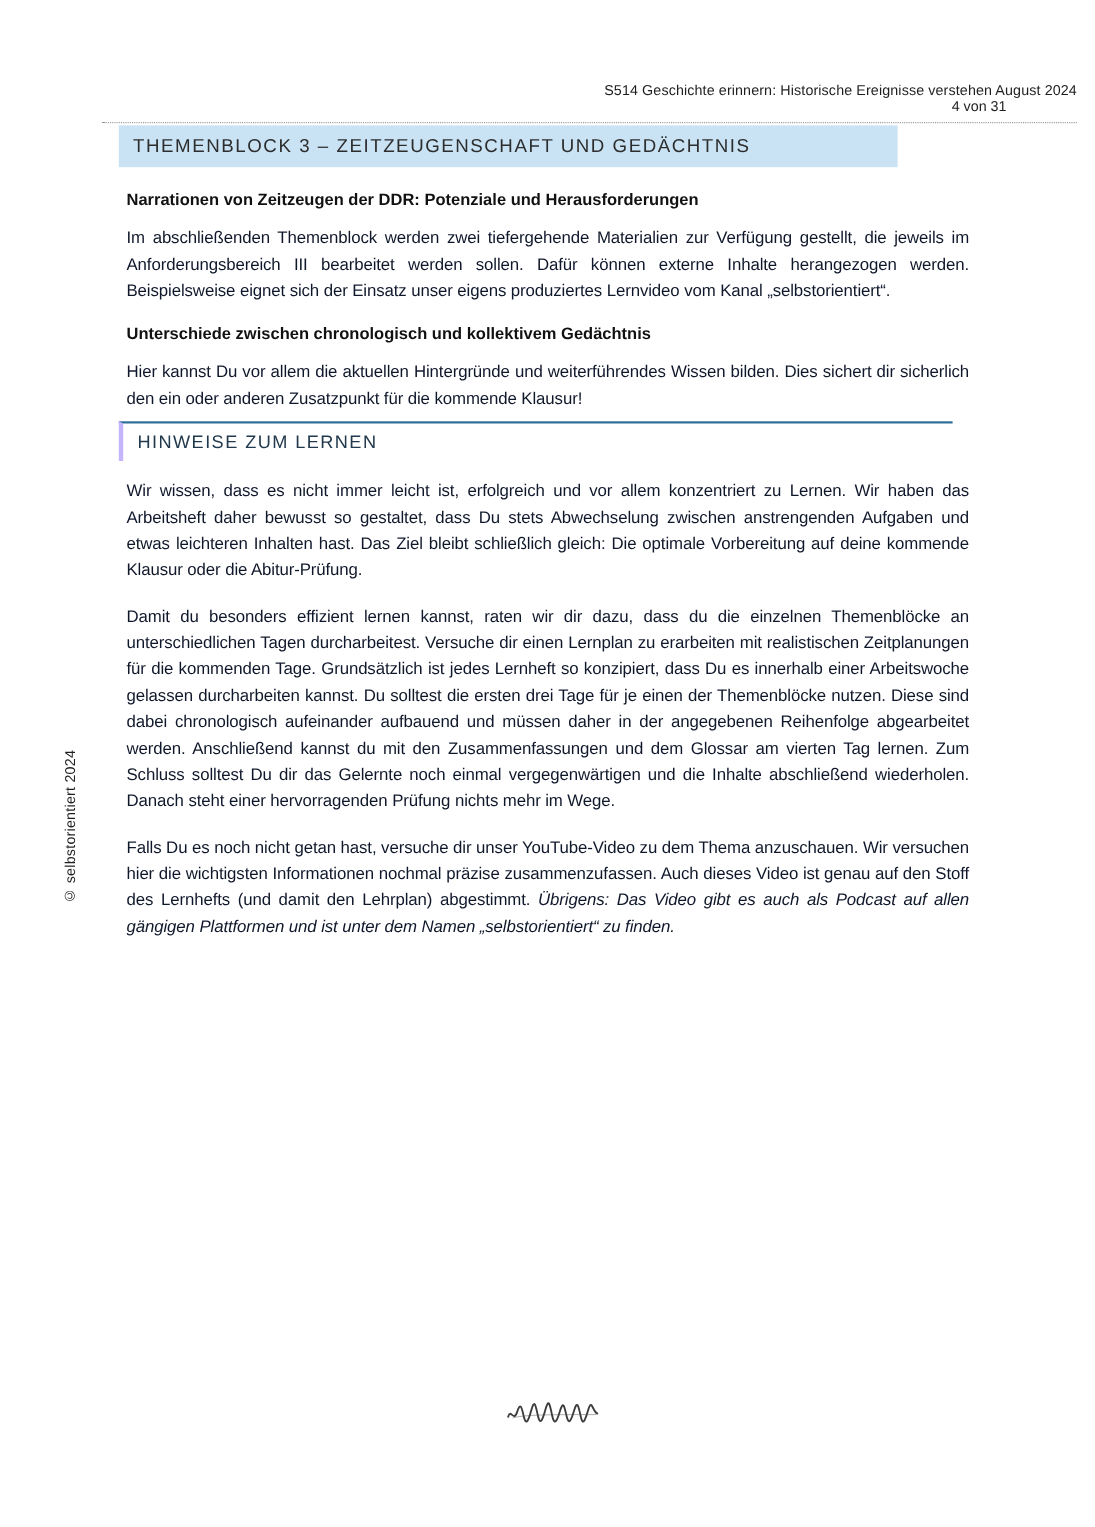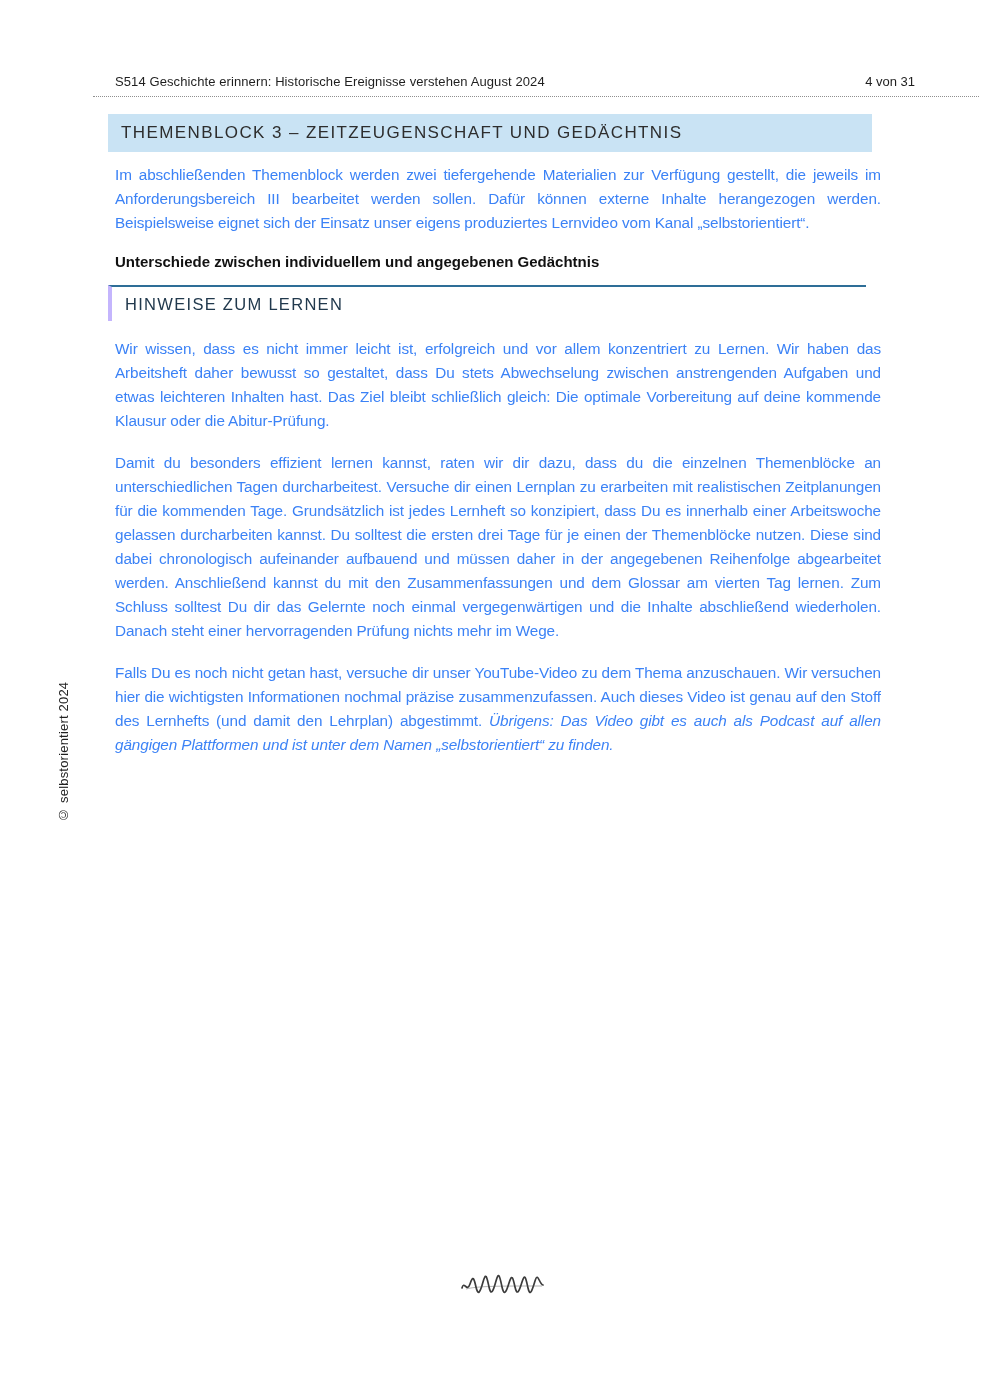--- a/index.html
+++ b/index.html
@@ -10,33 +10,33 @@
     position: relative;
     color: #1d1d1d;
     -webkit-font-smoothing: antialiased;
   }
   .page { position: absolute; inset: 0; overflow: hidden; }
 
   
   .header-row {
     position: absolute;
     left: 93px; width: 886px; top: 74px;
-    display: flex; justify-content: space-between; align-items: center;
+    display: flex; justify-content: space-between; align-items: flex-end;
     padding-bottom: 7px;
     border-bottom: 1px dotted #8f8f8f;
-    font-size: 13px; color: #1f1f1f;
+    font-size: 13px; color: #1f1f1f; flex-direction: column;
   }
   .header-row .doc-title { margin-left: 22px; letter-spacing: 0.1px; }
   .header-row .page-num  { margin-right: 64px; }
 
   
   .banner {
     position: absolute;
     left: 108px; top: 114px;
-    width: 764px; height: 38px;
+    width: 708px; height: 38px;
     box-sizing: border-box;
     background: #c9e3f4;
     display: flex; align-items: center;
     padding-left: 13px;
     font-size: 17px;
     letter-spacing: 1.4px;
     color: #2d2d2d;
   }
 
   
@@ -49,21 +49,21 @@
     font-size: 15px; font-weight: bold;
     margin: 0 0 15px 0;
     color: #111111;
   }
   .content h3.first { margin-top: 10px; }
   .content p {
     font-size: 15.3px;
     line-height: 24px;
     text-align: justify;
     margin: 0 0 18px 0;
-    color: #3b82f6;
+    color: #0f172a;
     letter-spacing: -0.1px;
   }
   .content p.tight { margin-bottom: 0; }
 
   
   .hints-box {
     margin: 8px 0 16px -7px;
     width: 758px;
     box-sizing: border-box;
     border-top: 2px solid #2e6e97;
@@ -107,25 +107,27 @@
     <span class="doc-title">S514 Geschichte erinnern: Historische Ereignisse verstehen August 2024</span>
     <span class="page-num">4 von 31</span>
   </div>
 
   <div class="banner">
     <span>THEMENBLOCK 3 – ZEITZEUGENSCHAFT UND GEDÄCHTNIS</span>
   </div>
 
   <div class="content">
 
+    <h3 class="first">Narrationen von Zeitzeugen der DDR: Potenziale und Herausforderungen</h3>
 
     <p>Im abschließenden Themenblock werden zwei tiefergehende Materialien zur Verfügung gestellt, die jeweils im Anforderungsbereich III bearbeitet werden sollen. Dafür können externe Inhalte herangezogen werden. Beispielsweise eignet sich der Einsatz unser eigens produziertes Lernvideo vom Kanal „selbstorientiert“.</p>
 
-    <h3>Unterschiede zwischen individuellem und angegebenen Gedächtnis</h3>
+    <h3>Unterschiede zwischen chronologisch und kollektivem Gedächtnis</h3>
 
+    <p class="tight">Hier kannst Du vor allem die aktuellen Hintergründe und weiterführendes Wissen bilden. Dies sichert dir sicherlich den ein oder anderen Zusatzpunkt für die kommende Klausur!</p>
 
     <div class="hints-box">
       <span class="hints-title">HINWEISE ZUM LERNEN</span>
     </div>
 
     <p>Wir wissen, dass es nicht immer leicht ist, erfolgreich und vor allem konzentriert zu Lernen. Wir haben das Arbeitsheft daher bewusst so gestaltet, dass Du stets Abwechselung zwischen anstrengenden Aufgaben und etwas leichteren Inhalten hast. Das Ziel bleibt schließlich gleich: Die optimale Vorbereitung auf deine kommende Klausur oder die Abitur-Prüfung.</p>
 
     <p>Damit du besonders effizient lernen kannst, raten wir dir dazu, dass du die einzelnen Themenblöcke an unterschiedlichen Tagen durcharbeitest. Versuche dir einen Lernplan zu erarbeiten mit realistischen Zeitplanungen für die kommenden Tage. Grundsätzlich ist jedes Lernheft so konzipiert, dass Du es innerhalb einer Arbeitswoche gelassen durcharbeiten kannst. Du solltest die ersten drei Tage für je einen der Themenblöcke nutzen. Diese sind dabei chronologisch aufeinander aufbauend und müssen daher in der angegebenen Reihenfolge abgearbeitet werden. Anschließend kannst du mit den Zusammenfassungen und dem Glossar am vierten Tag lernen. Zum Schluss solltest Du dir das Gelernte noch einmal vergegenwärtigen und die Inhalte abschließend wiederholen. Danach steht einer hervorragenden Prüfung nichts mehr im Wege.</p>
 
 

